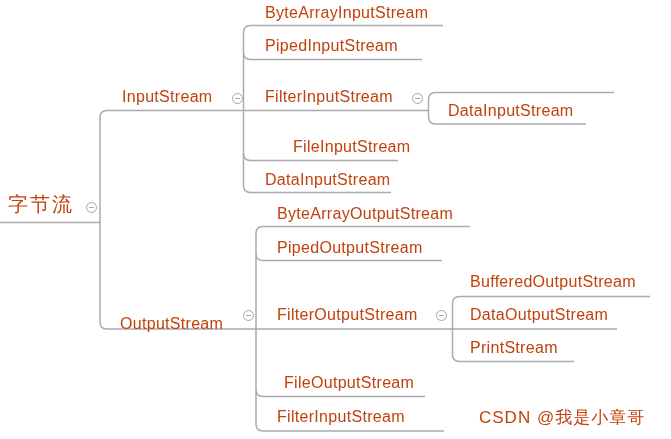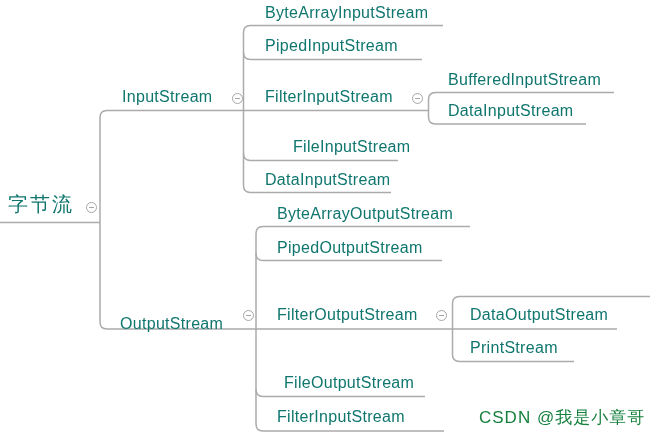--- a/index.html
+++ b/index.html
@@ -14,21 +14,21 @@
   .wires {
     position: absolute;
     left: 0; top: 0;
     width: 671px; height: 439px;
     z-index: 0;
   }
   .topic {
     position: absolute;
     transform: translateY(-52%);
     white-space: nowrap;
-    color: #0f766e;
+    color: #c2410c;
     font-size: 16px;
     letter-spacing: 0.3px;
     z-index: 2;
     cursor: default;
   }
   .root-topic {
     font-size: 20px;
     letter-spacing: 2px;
   }
   .collapse {
@@ -51,21 +51,21 @@
     margin-top: -0.5px;
     height: 1px;
     background: #a6a6a6;
   }
   .watermark {
     position: absolute;
     left: 479px;
     top: 417px;
     transform: translateY(-50%);
     white-space: nowrap;
-    color: #15803d;
+    color: #c2410c;
     font-size: 17px;
     letter-spacing: 1px;
     text-shadow: 1px 1px 0 #ffffff;
     z-index: 1;
   }
 </style>
 </head>
 <body>
 
 <div class="canvas">
@@ -92,36 +92,36 @@
   <div class="topic root-topic" style="left:8px; top:205px;">字节流</div>
 
   <div class="topic" style="left:122px; top:97px;">InputStream</div>
 
   <div class="topic" style="left:265px; top:13px;">ByteArrayInputStream</div>
 
   <div class="topic" style="left:265px; top:46px;">PipedInputStream</div>
 
   <div class="topic" style="left:265px; top:97px;">FilterInputStream</div>
 
-  <div class="topic" style="left:448px; top:80px;">BufferedInputStream</div>
 
   <div class="topic" style="left:448px; top:111px;">DataInputStream</div>
 
   <div class="topic" style="left:265px; top:147px;margin-left:28px;">FileInputStream</div>
 
   <div class="topic" style="left:265px; top:180px;">DataInputStream</div>
 
   <div class="topic" style="left:120px; top:315px;margin-top:9px;">OutputStream</div>
 
   <div class="topic" style="left:277px; top:248px;">PipedOutputStream</div>
 
   <div class="topic" style="left:277px; top:214px;">ByteArrayOutputStream</div>
 
   <div class="topic" style="left:277px; top:315px;">FilterOutputStream</div>
 
+  <div class="topic" style="left:470px; top:282px;">BufferedOutputStream</div>
 
   <div class="topic" style="left:470px; top:315px;">DataOutputStream</div>
 
   <div class="topic" style="left:470px; top:348px;">PrintStream</div>
 
   <div class="topic" style="left:284px; top:383px;text-align:right;">FileOutputStream</div>
 
   <div class="topic" style="left:277px; top:417px;">FilterInputStream</div>
 
   <span class="collapse" style="left:85.5px; top:201.5px;"></span>

